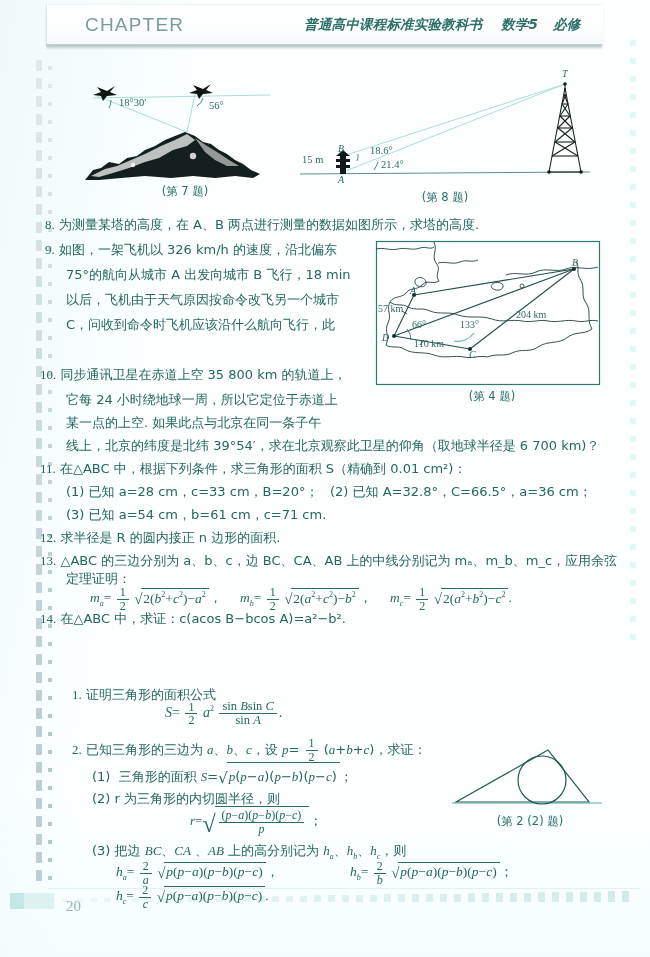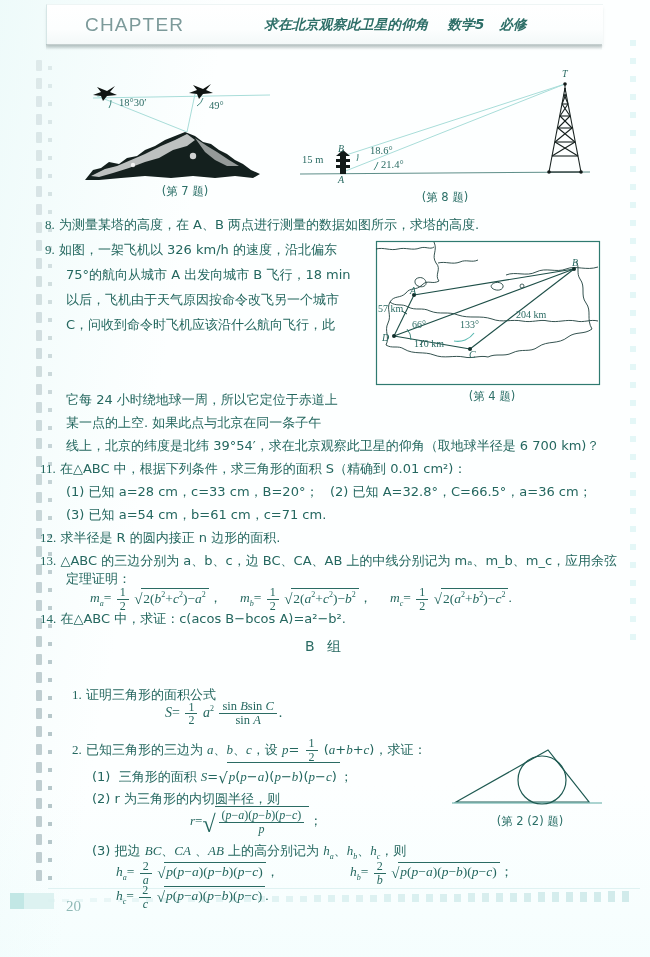--- a/index.html
+++ b/index.html
@@ -24,21 +24,21 @@
   }
 
   
   .header {
     position: absolute;
     left: 46px; top: 4px; width: 556px; height: 40px;
     background: linear-gradient(180deg,#ffffff 0%, #fcfefe 60%, #f3f8f8 100%);
     border-left: 1px solid #d6e6e6;
     border-top: 1px solid #eef5f5;
     box-shadow: 0 3px 3px -1px rgba(120,140,140,0.35);
-    display: flex; align-items: center;
+    display: flex; align-items: center; gap: 40px;
   }
   .header-shadow {
     position:absolute; left:46px; top:44px; width:556px; height:6px;
     background: linear-gradient(180deg, rgba(150,165,165,0.55), rgba(255,255,255,0));
   }
   .chapter-word {
     font-family: "Liberation Sans", sans-serif;
     font-size: 19px;
     letter-spacing: 1.2px;
     color: #7c9a9a;
@@ -161,21 +161,21 @@
   svg { display:block; overflow: visible; }
 </style>
 </head>
 <body>
 
 <div class="page-tint"></div>
 
 <div class="header">
   <span class="chapter-word">CHAPTER</span>
   <span class="book-title">
-    <span>求在北京观察此卫星的仰角</span>
+    <span>普通高中课程标准实验教科书</span>
     <span class="sub">数学5</span>
     <span class="sub2">必修</span>
   </span>
 </div>
 <div class="header-shadow"></div>
 
 <div class="binding" id="binding">
     <i style="top: 0px; opacity: 0.35;"></i>
     <b style="top: 6px; opacity: 0.25;"></b>
     <i style="top: 18px; opacity: 0.37;"></i>
@@ -376,21 +376,21 @@
       <path d="M10 110 L18 100 L26 98 L34 92 L44 94 L52 88 L62 86 L70 80 L80 76 L90 70 L100 66 L110 62
                L120 66 L128 72 L136 74 L144 80 L152 84 L160 90 L168 94 L176 100 L185 104 L178 108 L160 106
                L140 108 L118 106 L96 108 L70 106 L46 108 L24 110 Z" fill="#14201e"></path>
       <path d="M16 106 L30 99 L42 96 L56 90 L70 84 L86 76 L100 70 L112 64 L120 70 L112 76 L98 80
                L84 88 L70 92 L54 98 L38 103 L24 107 Z" fill="#ffffff" opacity="0.72"></path>
       <path d="M120 68 L132 76 L142 82 L154 90 L164 96 L152 96 L140 90 L130 82 Z" fill="#ffffff" opacity="0.55"></path>
       <circle cx="118" cy="86" r="3.2" fill="#ffffff" opacity="0.8"></circle>
       <circle cx="58" cy="95" r="2.2" fill="#ffffff" opacity="0.8"></circle>
     </svg>
     <div style="position:absolute; left:44px; top:27px; font-size:10.5px; font-family:'Liberation Serif',serif;">18°30′</div>
-    <div style="position:absolute; left:134px; top:30px; font-size:10.5px; font-family:'Liberation Serif',serif;">49°</div>
+    <div style="position:absolute; left:134px; top:30px; font-size:10.5px; font-family:'Liberation Serif',serif;">56°</div>
     <div class="fig-cap" style="position:absolute; left:20px; top:114px; width:180px;">(第 7 题)</div>
   </div>
 
   <div class="fig" style="left:300px; top:66px; width:290px; height:140px;">
     <svg width="290" height="124" viewBox="0 0 290 124">
 
       <line x1="0" y1="108" x2="290" y2="106" stroke="#5f8f8a" stroke-width="1.1"></line>
 
       <line x1="43" y1="90" x2="265" y2="18" stroke="#a8ddd9" stroke-width="1"></line>
 
@@ -499,20 +499,24 @@
     <div style="position:absolute; left:93px; top:108px; font-size:10px; font-style:italic; font-family:'Liberation Serif',serif;">C</div>
     <div style="position:absolute; left:6px; top:91px; font-size:10px; font-style:italic; font-family:'Liberation Serif',serif;">D</div>
     <div style="position:absolute; left:2px; top:62px; font-size:10px; font-family:'Liberation Serif',serif;">57 km</div>
     <div style="position:absolute; left:38px; top:97px; font-size:10px; font-family:'Liberation Serif',serif;">110 km</div>
     <div style="position:absolute; left:140px; top:68px; font-size:10px; font-family:'Liberation Serif',serif;">204 km</div>
     <div style="position:absolute; left:36px; top:78px; font-size:10px; font-family:'Liberation Serif',serif;">66°</div>
     <div style="position:absolute; left:84px; top:78px; font-size:10px; font-family:'Liberation Serif',serif;">133°</div>
     <div class="fig-cap" style="position:absolute; left:56px; top:148px; width:120px;">(第 4 题)</div>
   </div>
 
+  <div class="p" style="left:40px; top:362px;">
+    <span class="num">10.</span>
+    <span>同步通讯卫星在赤道上空 35 800 km 的轨道上，</span>
+  </div>
   <div class="p" style="left:66px; top:387px;">它每 24 小时绕地球一周，所以它定位于赤道上</div>
   <div class="p" style="left:66px; top:410px;">某一点的上空. 如果此点与北京在同一条子午</div>
   <div class="p" style="left:66px; top:433px;">线上，北京的纬度是北纬 39°54′，求在北京观察此卫星的仰角（取地球半径是 6 700 km)？</div>
 
   <div class="p" style="left:40px; top:456px;">
     <span class="num">11.</span>
     <span>在△ABC 中，根据下列条件，求三角形的面积 S（精确到 0.01 cm²)：</span>
   </div>
   <div class="p" style="left:66px; top:479px;">(1) 已知 a=28 cm，c=33 cm，B=20°；</div>
   <div class="p" style="left:330px; top:479px;">(2) 已知 A=32.8°，C=66.5°，a=36 cm；</div>
@@ -543,21 +547,20 @@
     <span class="it">m</span><sub class="it">c</sub>=
     <span class="frac"><span class="n">1</span><span class="d">2</span></span>
     <span class="radsign">√</span><span class="sqrt">2(<span class="it">a</span><sup>2</sup>+<span class="it">b</span><sup>2</sup>)−<span class="it">c</span><sup>2</sup></span>.
   </div>
 
   <div class="p" style="left:40px; top:606px;">
     <span class="num">14.</span>
     <span>在△ABC 中，求证：c(acos B−bcos A)=a²−b².</span>
   </div>
 
-  <div class="section-title" style="top:638px;">B 组</div>
 
   <div class="p" style="left:72px; top:682px;">
     <span class="num">1.</span>
     <span>证明三角形的面积公式</span>
   </div>
   <div class="mathline" style="left:165px; top:700px; font-size:14px;">
     <span class="it">S</span>=
     <span class="frac"><span class="n">1</span><span class="d">2</span></span>
     <span class="it">a</span><sup>2</sup>
     <span class="frac" style="font-size:12.5px;">

